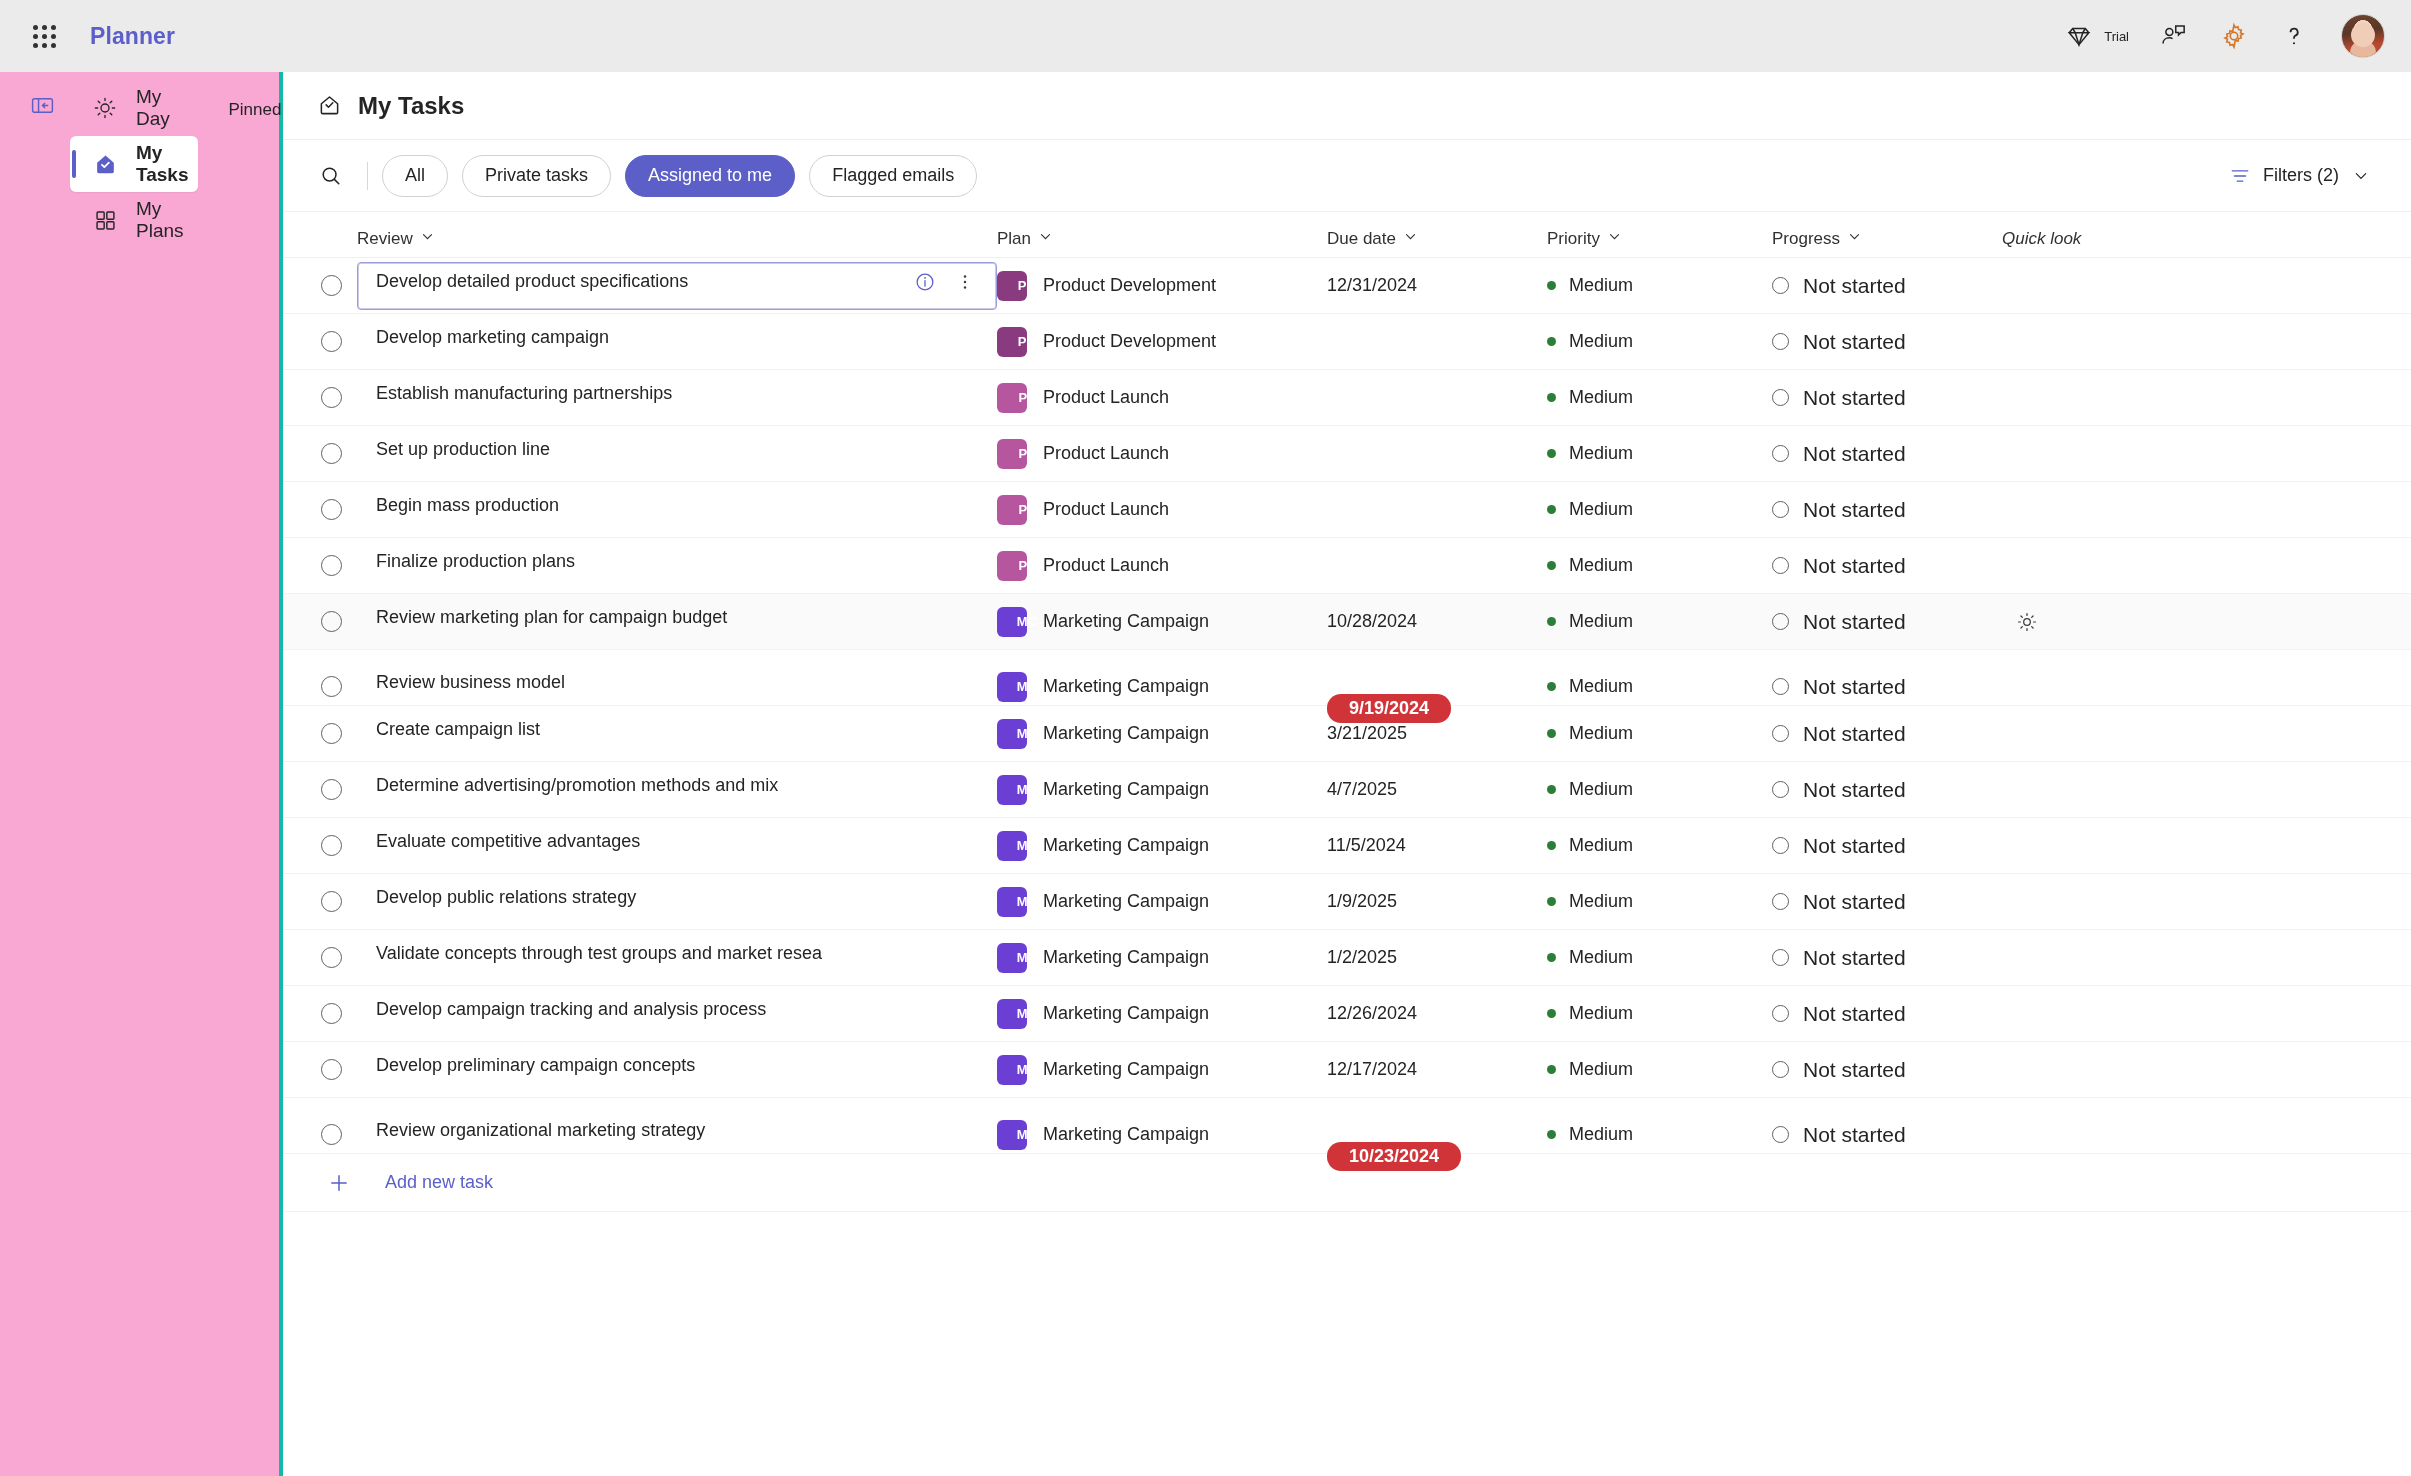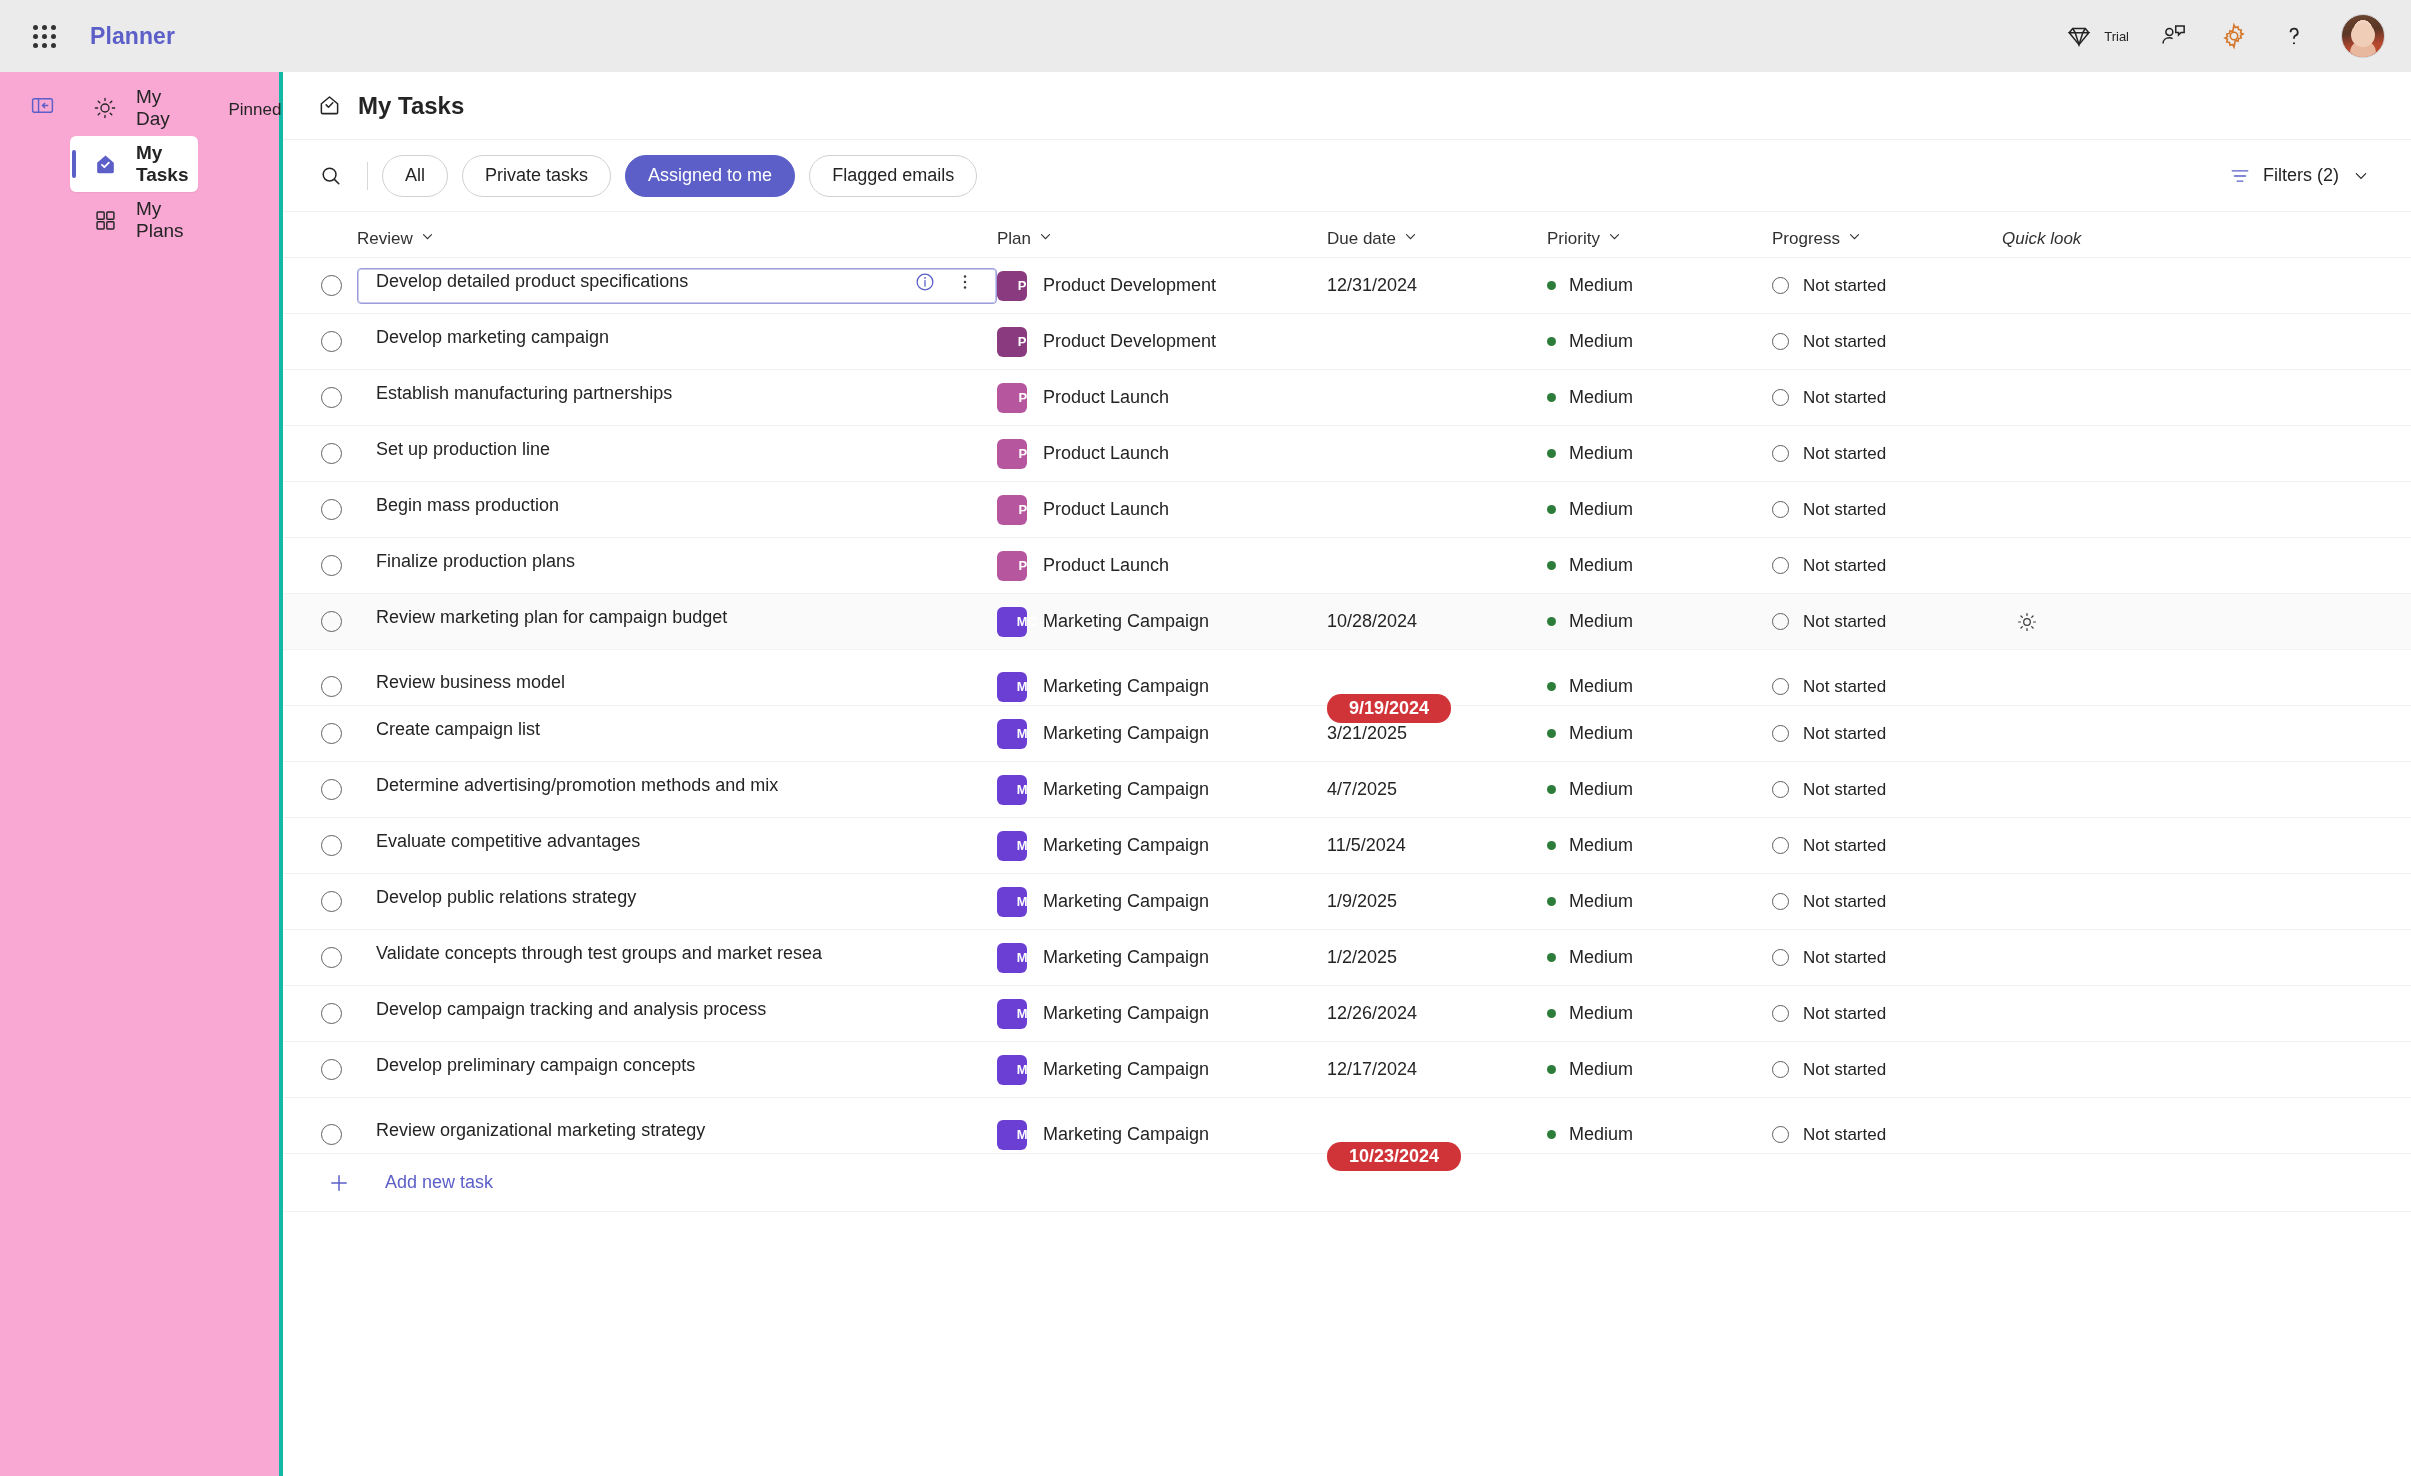--- a/index.html
+++ b/index.html
@@ -167,21 +167,21 @@
 
   .cb-cell { display: flex; align-items: center; justify-content: flex-start; padding-left: 38px; }
   .cb {
     width: 21px; height: 21px; border-radius: 50%;
     border: 1.6px solid #616161; background: transparent; cursor: pointer;
   }
 
   .title-cell { display: flex; align-items: center; min-width: 0; }
   .title-box {
     display: flex; align-items: center; width: 100%;
-    height: 36px; padding: 0 18px 8px 18px; border-radius: 4px;
+    height: 48px; padding: 0 18px 8px 18px; border-radius: 4px;
     border: 1px solid transparent;
   }
   .title-box.focused {
     border-color: #9a9cdd; background: #fff;
     box-shadow: 0 0 0 1px #c9cbe9 inset;
   }
   .title-text {
     font-size: 18px; color: #242424; white-space: nowrap;
     overflow: hidden; flex: 1; min-width: 0;
   }
@@ -201,21 +201,21 @@
 
   .date-cell { font-size: 18px; color: #242424; }
   .date-overdue {
     display: inline-block; background: #d13438; color: #fff;
     padding: 4px 22px; border-radius: 14px; font-size: 18px; font-weight: bold; margin-top: 44px;
   }
 
   .prio-cell { display: flex; align-items: center; gap: 13px; font-size: 18px; color: #242424; }
   .prio-dot { width: 9px; height: 9px; border-radius: 50%; flex: 0 0 9px; }
 
-  .prog-cell { display: flex; align-items: center; gap: 14px; font-size: 17px; color: #242424; }
+  .prog-cell { display: flex; align-items: center; gap: 14px; font-size: 21px; color: #242424; }
   .prog-ring {
     width: 17px; height: 17px; border-radius: 50%;
     border: 1.6px solid #616161; flex: 0 0 17px;
   }
 
   .quick-cell { display: flex; align-items: center; padding-left: 14px; }
 
   .addrow {
     height: 58px; display: flex; align-items: center; gap: 34px;
     padding-left: 44px; border-bottom: 1px solid #f2f2f2; cursor: pointer;

